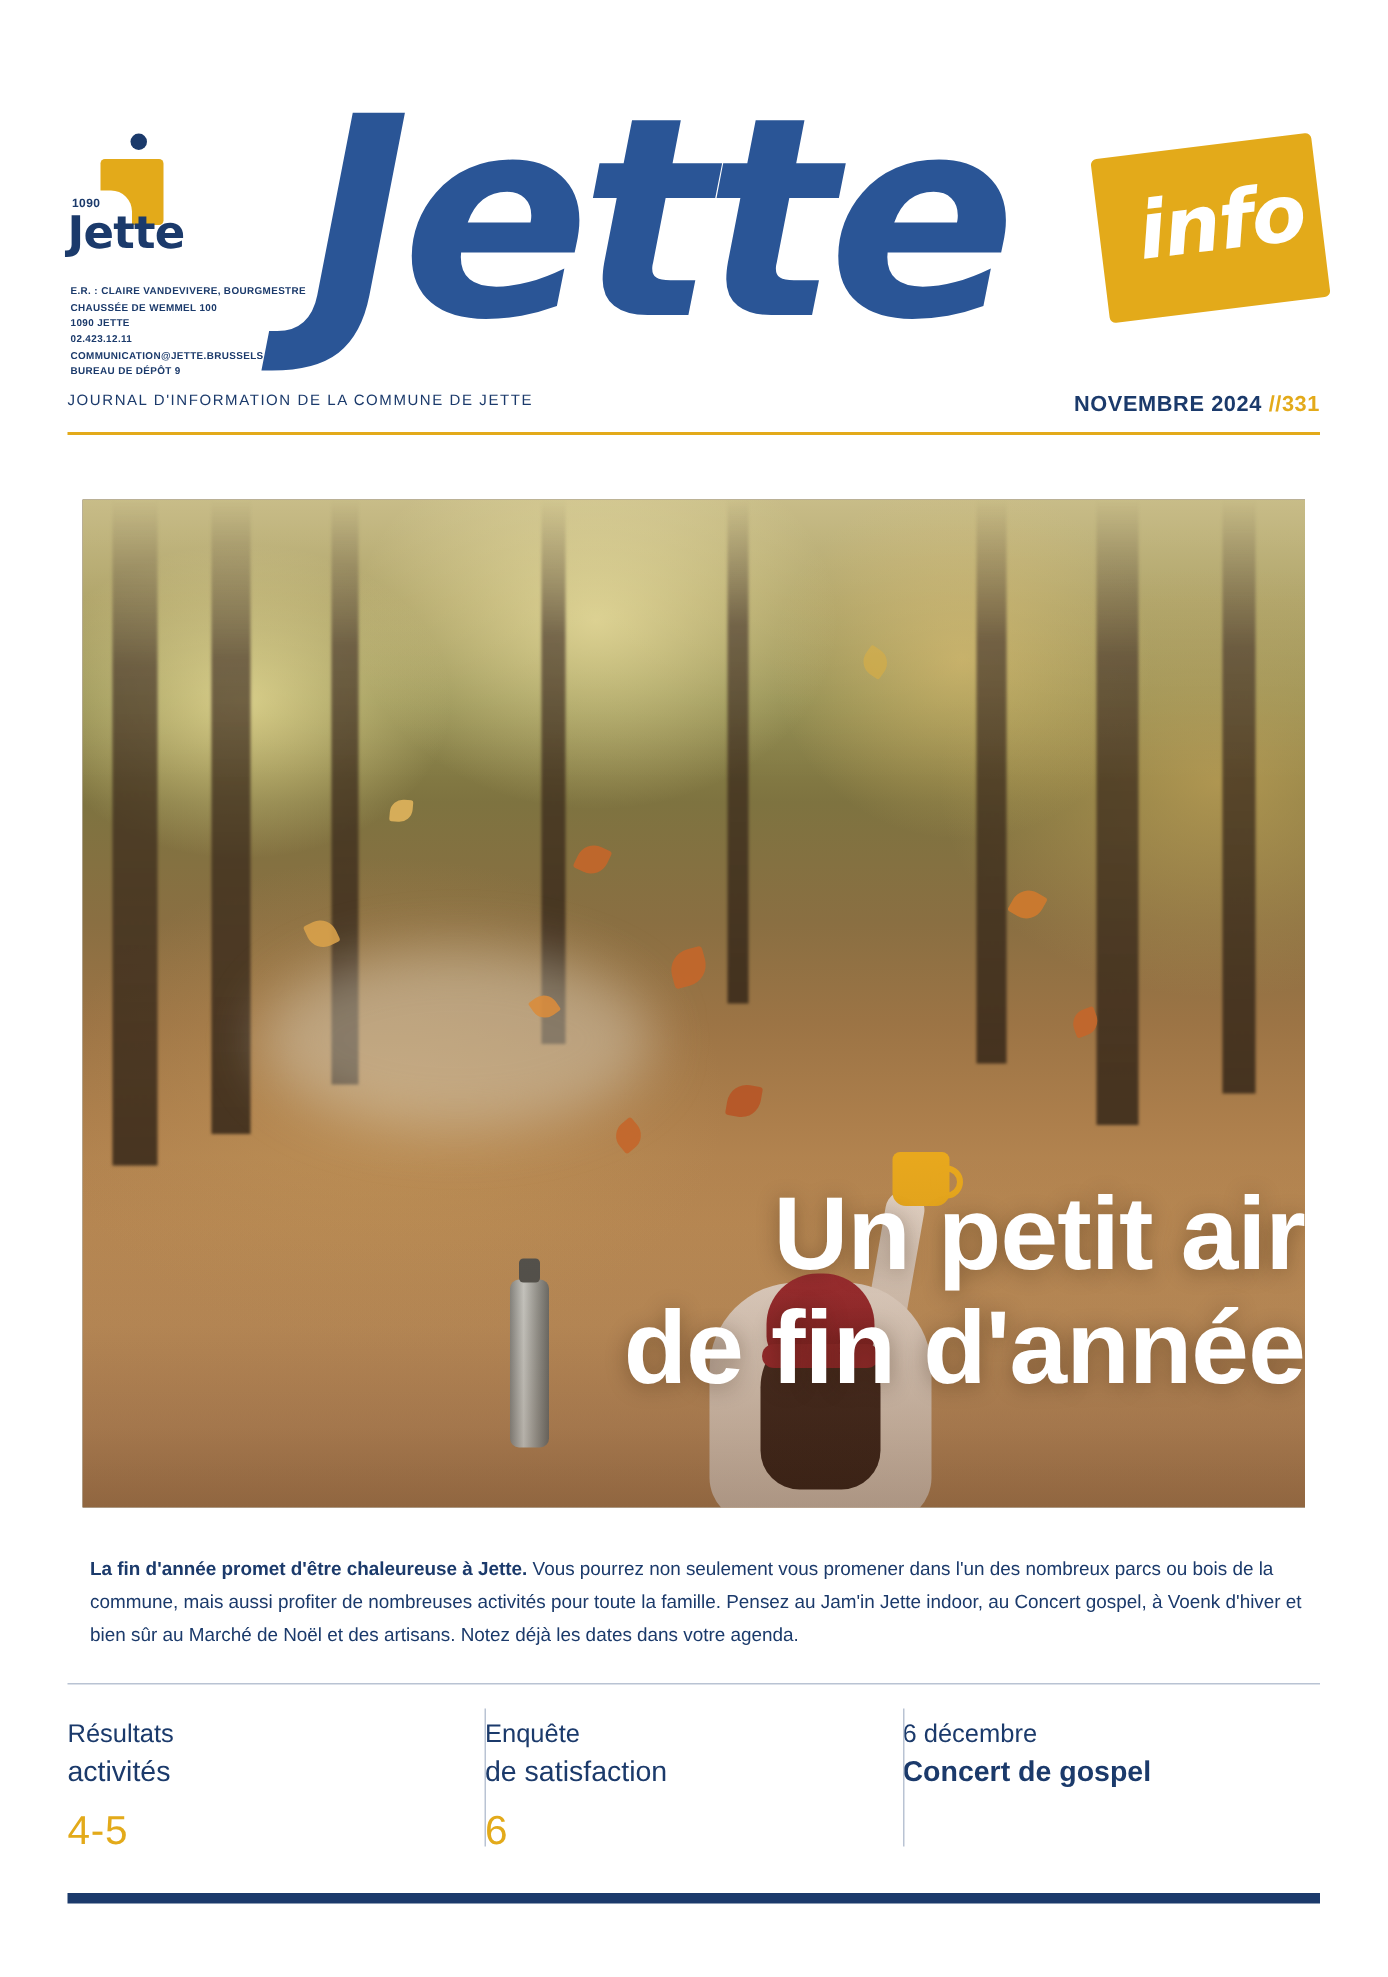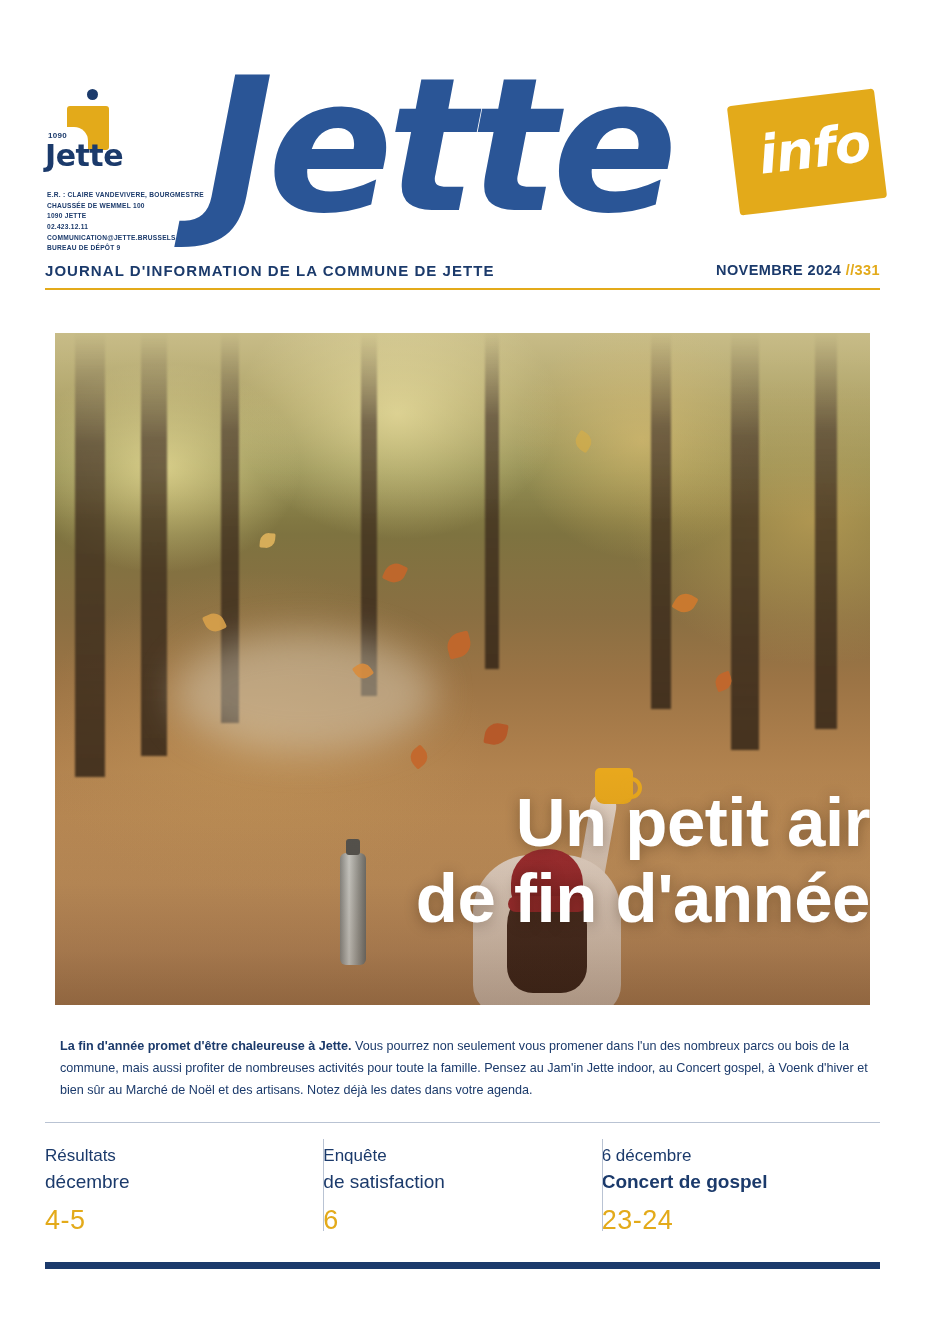--- a/index.html
+++ b/index.html
@@ -139,22 +139,22 @@
     position: absolute;
     left: 45px;
     top: 262px;
     width: 835px;
     height: 34px;
   }
   .subhead-left {
     position: absolute;
     left: 0;
     top: 0;
-    font-size: 15px;
-    font-weight: bold;
+    font-size: 10px;
+    font-weight: normal;
     letter-spacing: 1.05px;
     color: #1b3a6b;
     text-transform: uppercase;
   }
   .subhead-right {
     position: absolute;
     right: 0;
     top: 0;
     font-size: 14.5px;
     font-weight: bold;
@@ -503,32 +503,31 @@
 
   <p class="lead">
     <b>La fin d'année promet d'être chaleureuse à Jette.</b><span> Vous pourrez non seulement vous promener dans l'un des nombreux parcs ou bois de la commune, mais aussi profiter de nombreuses activités pour toute la famille. Pensez au Jam'in Jette indoor, au Concert gospel, à  Voenk d'hiver et bien sûr au Marché de Noël et des artisans. Notez déjà les dates dans votre agenda.</span>
   </p>
 
   <div class="teaser-rule"></div>
   <div class="teasers">
 
     <div class="teaser">
       <div class="teaser-line top-small">Résultats</div>
-      <div class="teaser-line">décembre</div>
+      <div class="teaser-line">activités</div>
       <div class="teaser-pages">4-5</div>
     </div>
 
     <div class="teaser">
       <div class="teaser-line top-small">Enquête</div>
       <div class="teaser-line">de satisfaction</div>
       <div class="teaser-pages">6</div>
     </div>
 
 
     <div class="teaser">
       <div class="teaser-line top-small">6 décembre</div>
       <div class="teaser-line bold">Concert de gospel</div>
-      <div class="teaser-pages">23-24</div>
     </div>
   </div>
 
   <div class="footer-bar"></div>
 </div>
 
 </body></html>

